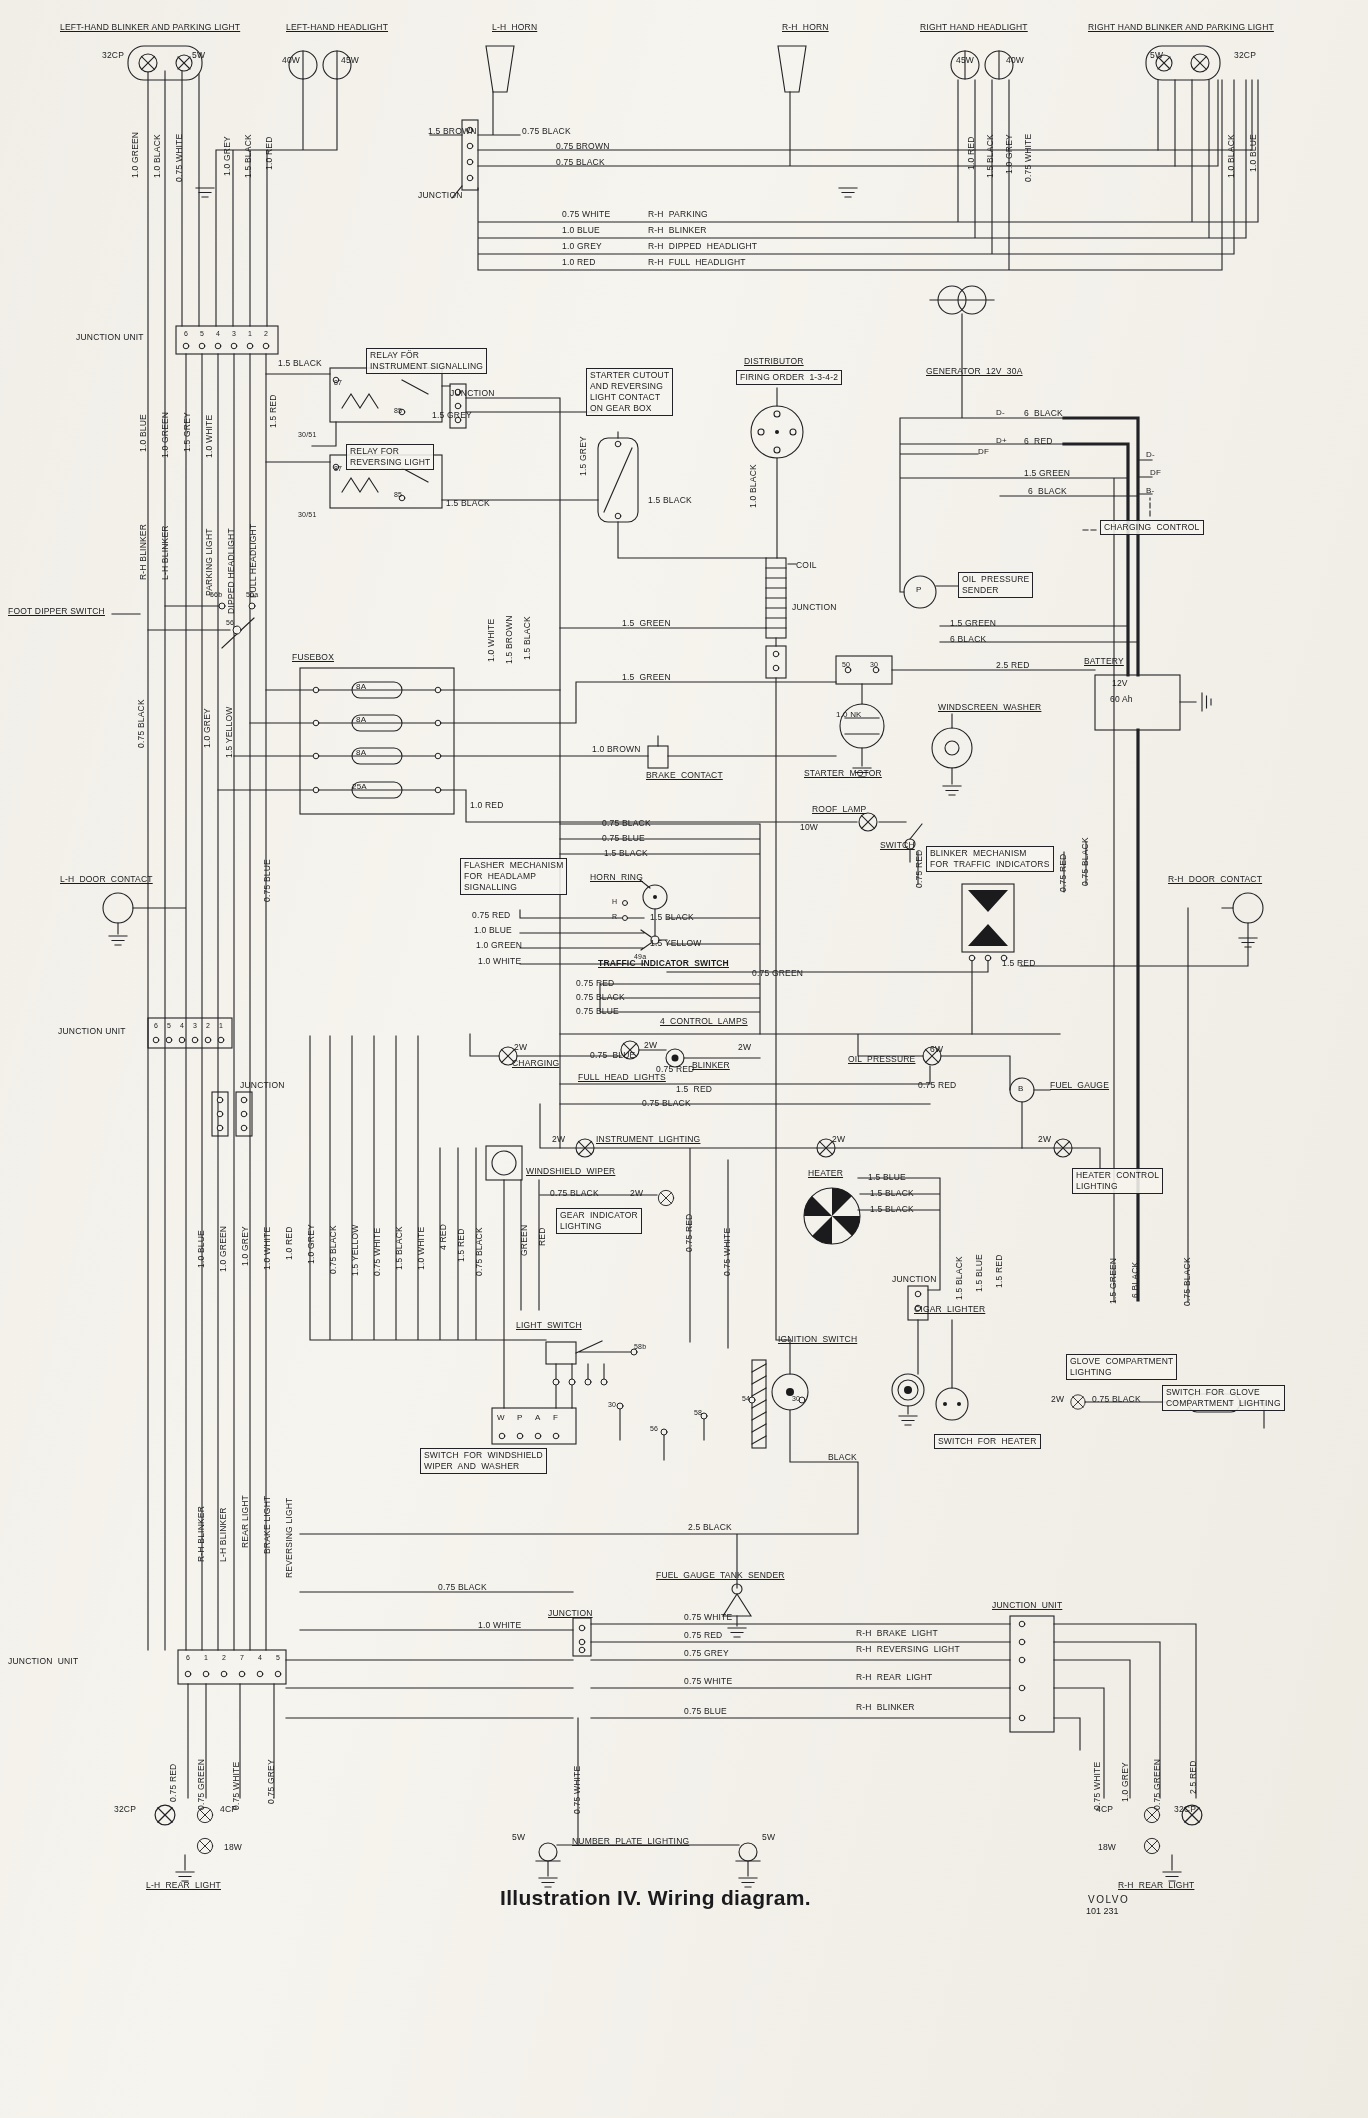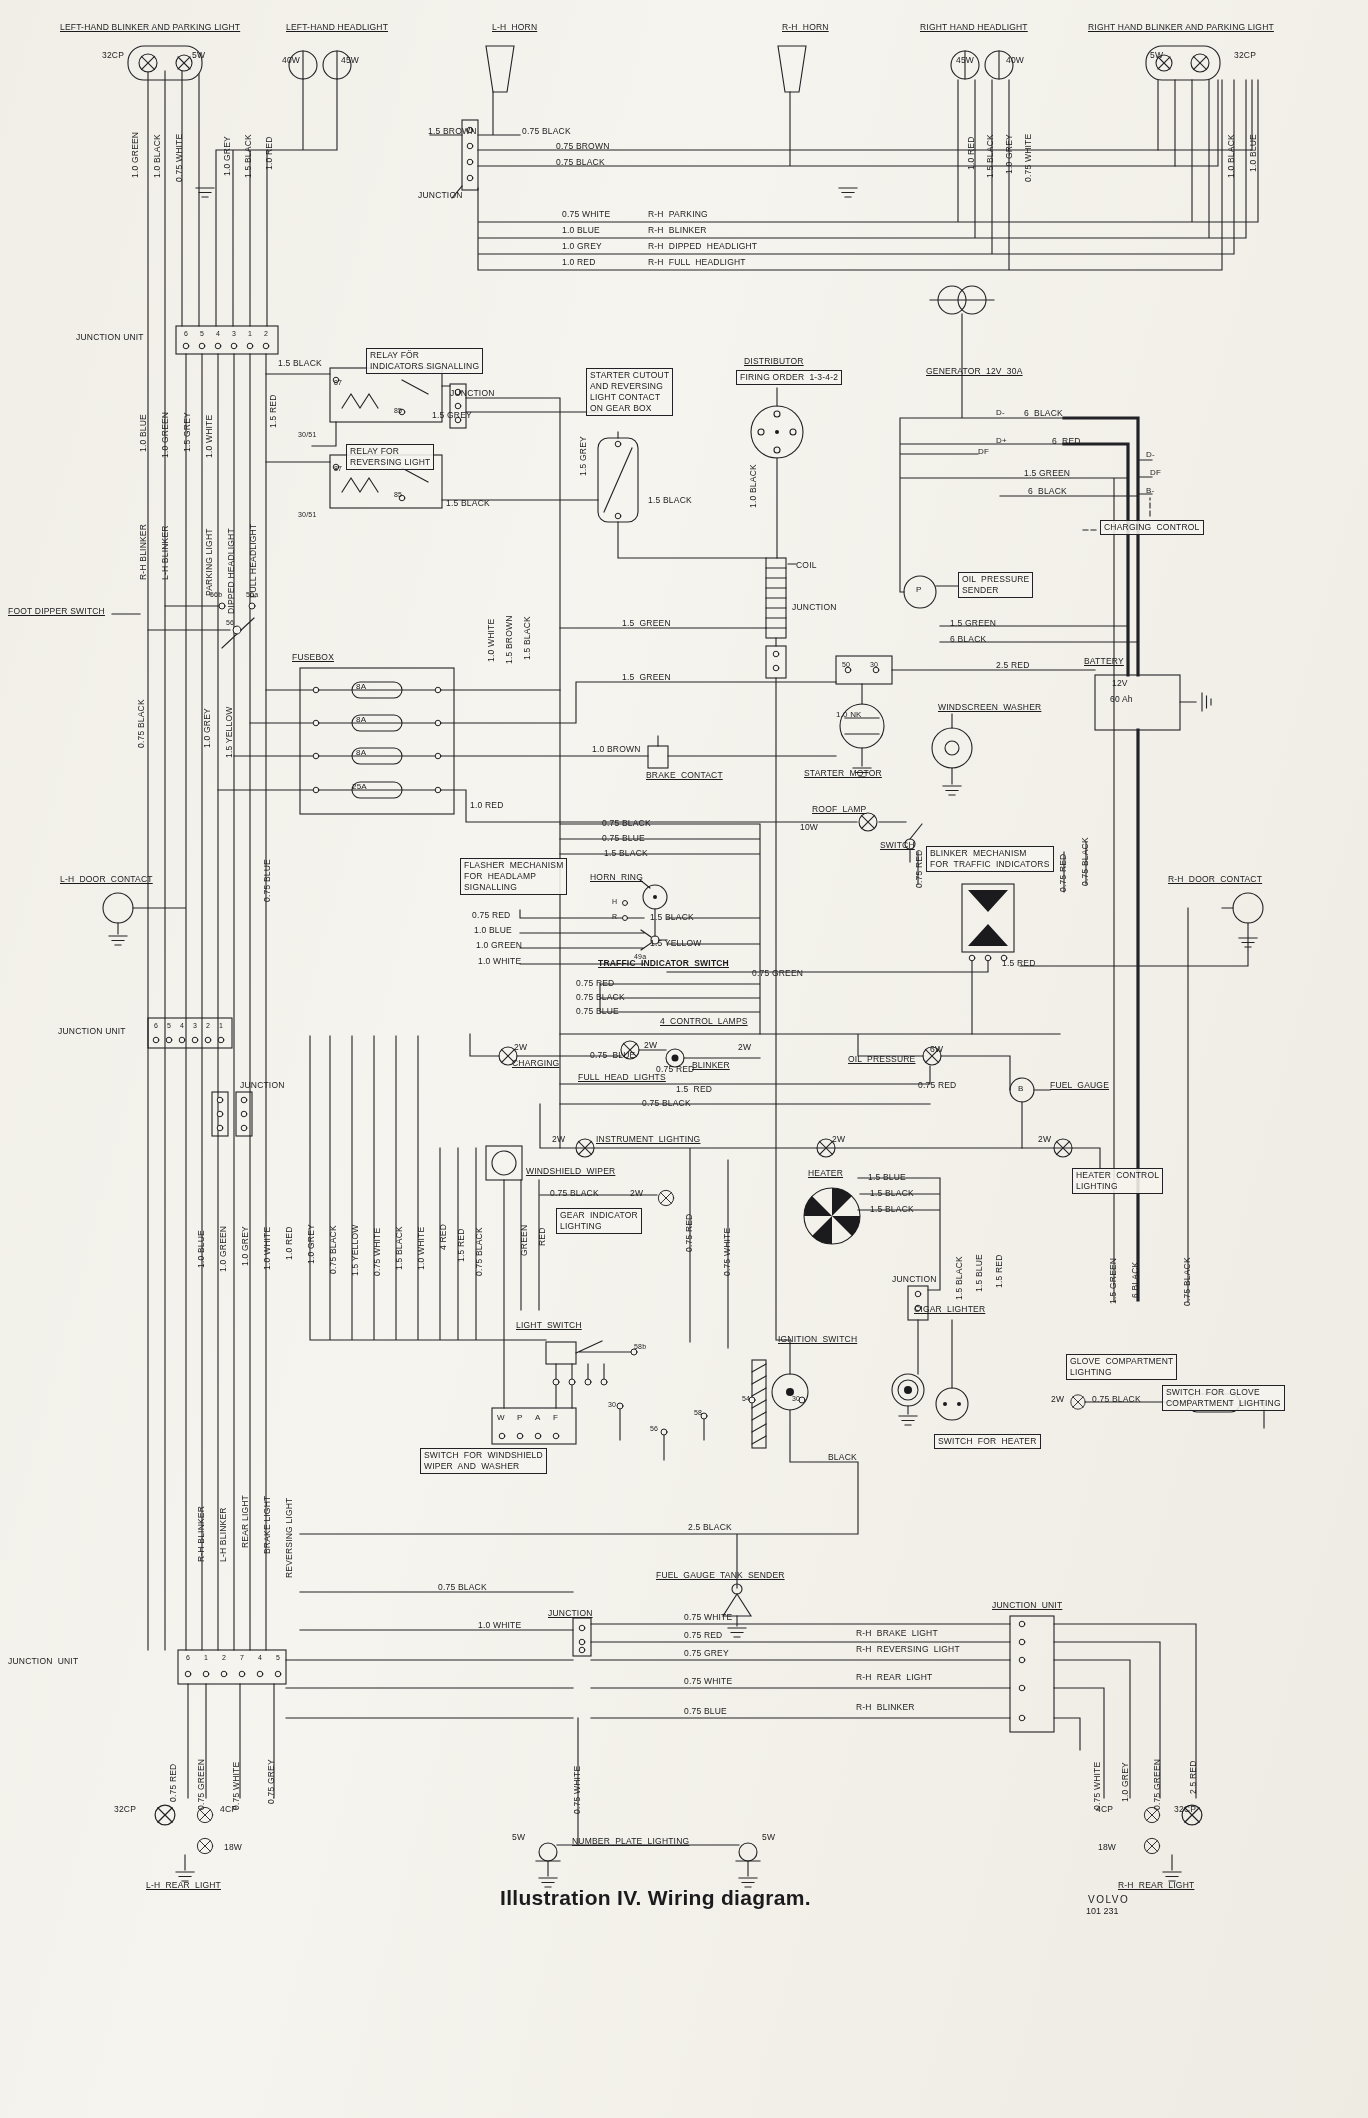--- a/index.html
+++ b/index.html
@@ -336,21 +336,21 @@
       <div class="lbl rot" style="left: 182px; top: 452px;">1.5 GREY</div>
       <div class="lbl rot" style="left: 204px; top: 458px;">1.0 WHITE</div>
       <div class="lbl rot" style="left: 268px; top: 428px;">1.5 RED</div>
       <div class="lbl rot" style="left: 138px; top: 580px;">R-H BLINKER</div>
       <div class="lbl rot" style="left: 160px; top: 580px;">L-H BLINKER</div>
       <div class="lbl rot" style="left: 204px; top: 596px;">PARKING LIGHT</div>
       <div class="lbl rot" style="left: 226px; top: 614px;">DIPPED HEADLIGHT</div>
       <div class="lbl rot" style="left: 248px; top: 598px;">FULL HEADLIGHT</div>
       <div class="lbl" style="left: 278px; top: 358px;">1.5 BLACK</div>
       <div class="lbl box" style="left: 366px; top: 348px;">RELAY FÖR
-INDICATORS SIGNALLING</div>
+INSTRUMENT SIGNALLING</div>
       <div class="lbl" style="font-size: 7px; left: 334px; top: 378px;">87</div>
       <div class="lbl" style="font-size: 7px; left: 394px; top: 406px;">85</div>
       <div class="lbl" style="font-size: 7px; left: 298px; top: 430px;">30/51</div>
       <div class="lbl" style="left: 450px; top: 388px;">JUNCTION</div>
       <div class="lbl" style="left: 432px; top: 410px;">1.5 GREY</div>
       <div class="lbl box" style="left: 346px; top: 444px;">RELAY FOR
 REVERSING LIGHT</div>
       <div class="lbl" style="font-size: 7px; left: 334px; top: 464px;">87</div>
       <div class="lbl" style="font-size: 7px; left: 394px; top: 490px;">85</div>
       <div class="lbl" style="font-size: 7px; left: 298px; top: 510px;">30/51</div>
@@ -361,21 +361,21 @@
 ON GEAR BOX</div>
       <div class="lbl rot" style="left: 578px; top: 476px;">1.5 GREY</div>
       <div class="lbl" style="left: 648px; top: 495px;">1.5 BLACK</div>
       <div class="lbl u" style="left: 744px; top: 356px;">DISTRIBUTOR</div>
       <div class="lbl box" style="left: 736px; top: 370px;">FIRING ORDER  1-3-4-2</div>
       <div class="lbl rot" style="left: 748px; top: 508px;">1.0 BLACK</div>
       <div class="lbl u" style="left: 926px; top: 366px;">GENERATOR  12V  30A</div>
       <div class="lbl" style="font-size: 8px; left: 996px; top: 408px;">D-</div>
       <div class="lbl" style="left: 1024px; top: 408px;">6  BLACK</div>
       <div class="lbl" style="font-size: 8px; left: 996px; top: 436px;">D+</div>
-      <div class="lbl" style="left: 1024px; top: 436px; margin-left: 28px;">6  RED</div>
+      <div class="lbl" style="left: 1024px; top: 436px;">6  RED</div>
       <div class="lbl" style="font-size: 8px; left: 978px; top: 447px;">DF</div>
       <div class="lbl" style="left: 1024px; top: 468px;">1.5 GREEN</div>
       <div class="lbl" style="left: 1028px; top: 486px;">6  BLACK</div>
       <div class="lbl" style="font-size: 8px; left: 1146px; top: 450px;">D-</div>
       <div class="lbl" style="font-size: 8px; left: 1150px; top: 468px;">DF</div>
       <div class="lbl" style="font-size: 8px; left: 1146px; top: 486px;">B-</div>
       <div class="lbl box" style="left: 1100px; top: 520px;">CHARGING  CONTROL</div>
       <div class="lbl" style="left: 796px; top: 560px;">COIL</div>
       <div class="lbl box" style="left: 958px; top: 572px;">OIL  PRESSURE
 SENDER</div>

